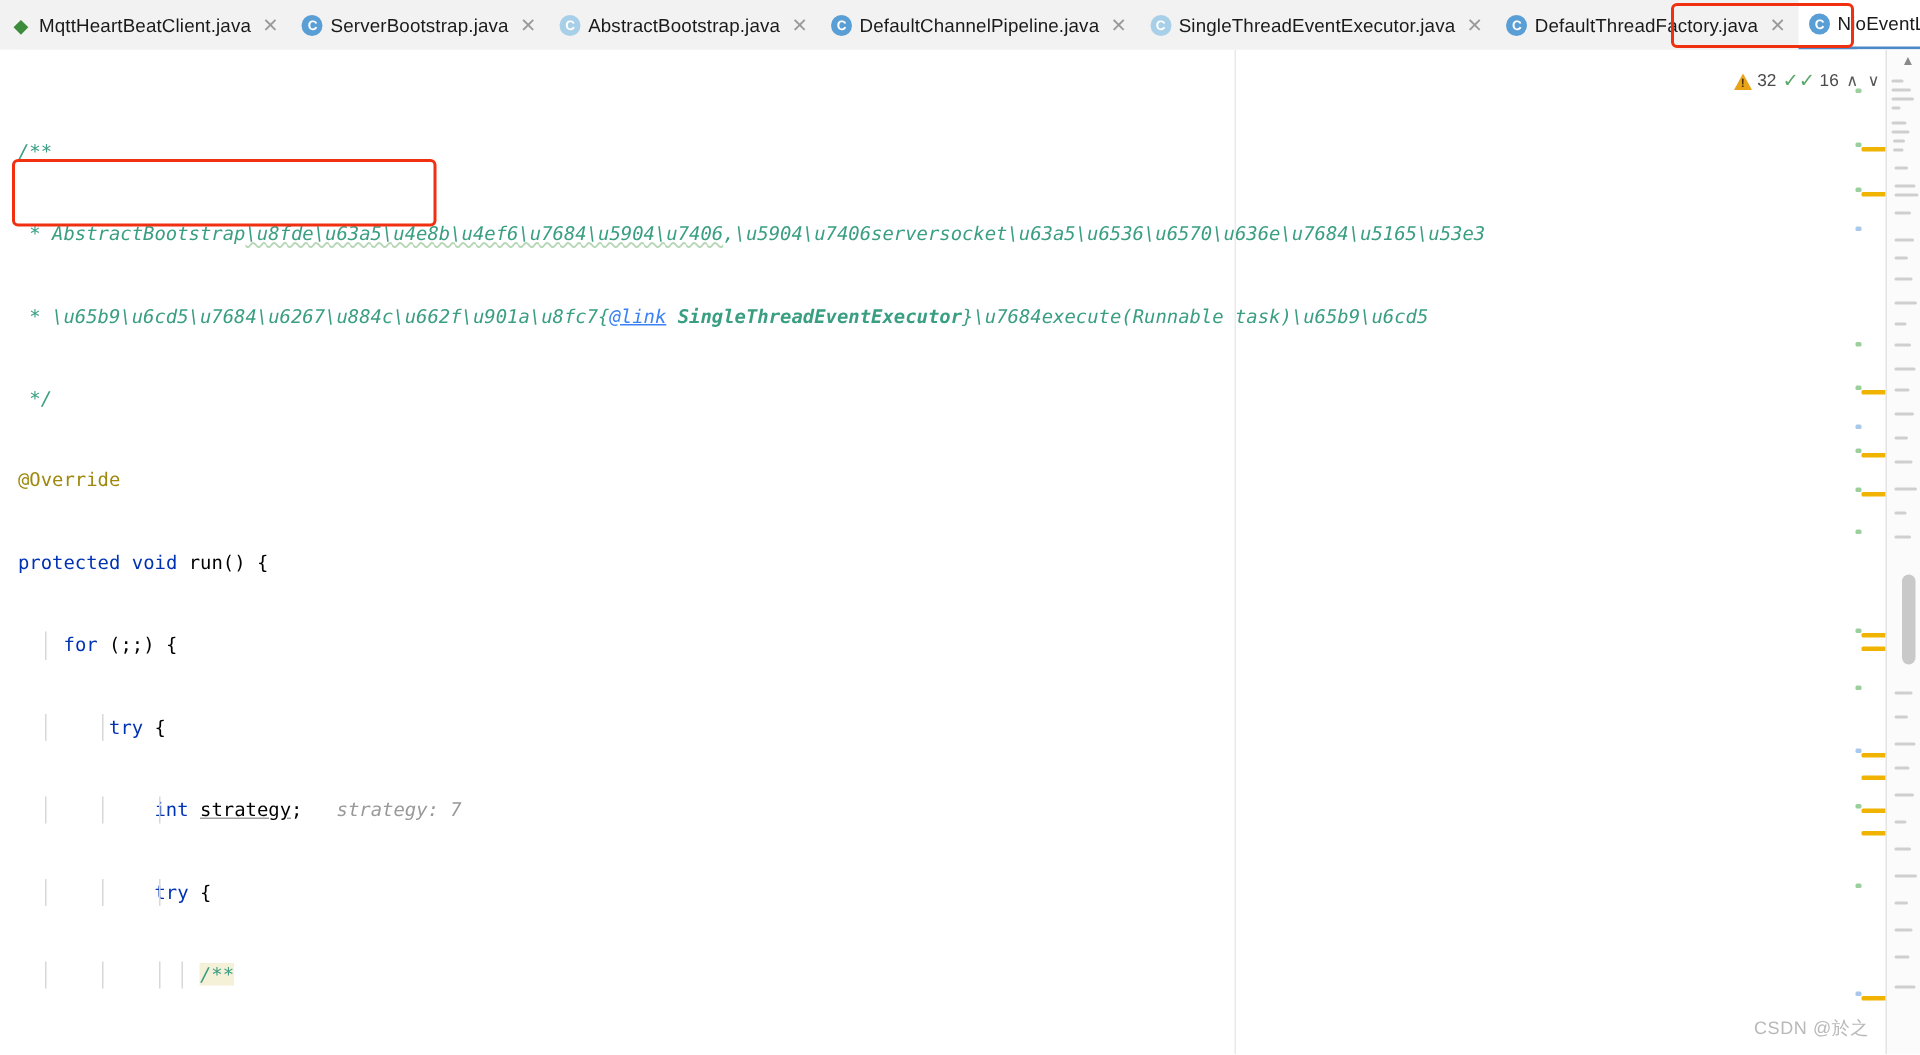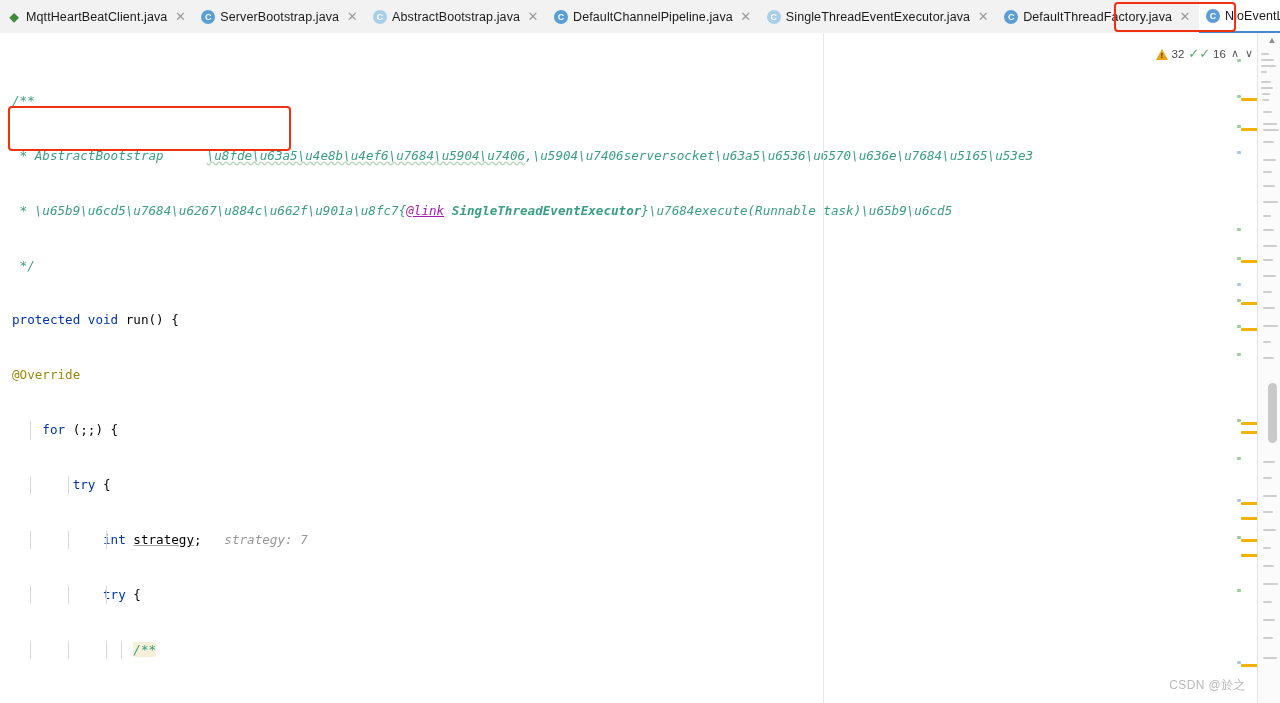--- a/index.html
+++ b/index.html
@@ -87,22 +87,22 @@
   .kw{color:#0033b3;}
   .cmtdoc{color:#3a9e82;font-style:italic;}
   .cmtdoc b{font-weight:normal;}
   .num{color:#1750eb;}
   .anno{color:#9e880d;}
   .mth{color:#000000;}
   .plain{color:#000000;}
   .uline{text-decoration:underline;text-decoration-color:#a0a0a0;}
   .hint{color:#999999;font-style:italic;}
   .doctag{color:#3a9e82;font-style:italic;background:#f5f0d8;}
-  .link{color:#a21caf;font-style:italic;text-decoration:underline;}
-  .wavy{text-decoration:underline wavy #b7d7b7;text-decoration-skip-ink:none;margin-left:43px;}
+  .link{color:#3b82f6;font-style:italic;text-decoration:underline;}
+  .wavy{text-decoration:underline wavy #b7d7b7;text-decoration-skip-ink:none;}
 
   
   .code-redbox{
     position:absolute;left:8px;top:73px;width:283px;height:45px;
     border:2.5px solid #f03010;border-radius:4px;box-sizing:border-box;
     pointer-events:none;z-index:5;
   }
 
   
   .markerbar{
@@ -208,22 +208,22 @@
 
   <div class="editor">
     <div class="gutter"></div>
 
     <div class="code">
 
       <div class="ln"><span class="cmtdoc">/**</span></div>
       <div class="ln"><span class="cmtdoc"> * AbstractBootstrap</span><span class="cmtdoc wavy">\u8fde\u63a5\u4e8b\u4ef6\u7684\u5904\u7406</span><span class="cmtdoc">,\u5904\u7406serversocket\u63a5\u6536\u6570\u636e\u7684\u5165\u53e3</span></div>
       <div class="ln"><span class="cmtdoc"> * \u65b9\u6cd5\u7684\u6267\u884c\u662f\u901a\u8fc7{</span><span class="link">@link</span><span class="cmtdoc"> <b style="font-weight:bold">SingleThreadEventExecutor</b>}\u7684execute(Runnable task)\u65b9\u6cd5</span></div>
       <div class="ln"><span class="cmtdoc"> */</span></div>
+      <div class="ln"><span class="anno">@Override</span></div>
       <div class="ln"><span class="kw">protected</span><span class="plain"> </span><span class="kw">void</span><span class="plain"> </span><span class="mth">run</span><span class="plain">() {</span></div>
-      <div class="ln"><span class="anno">@Override</span></div>
       <div class="ln"><span class="guide" style="left:30px"></span><span class="plain">    </span><span class="kw">for</span><span class="plain"> (;;) {</span></div>
       <div class="ln"><span class="guide" style="left:30px"></span><span class="guide" style="left:68px"></span><span class="plain">        </span><span class="kw">try</span><span class="plain"> {</span></div>
       <div class="ln"><span class="guide" style="left:30px"></span><span class="guide" style="left:68px"></span><span class="guide" style="left:106px"></span><span class="plain">            </span><span class="kw">int</span><span class="plain"> </span><span class="uline">strategy</span><span class="plain">;   </span><span class="hint">strategy: 7</span></div>
       <div class="ln"><span class="guide" style="left:30px"></span><span class="guide" style="left:68px"></span><span class="guide" style="left:106px"></span><span class="plain">            </span><span class="kw">try</span><span class="plain"> {</span></div>
       <div class="ln"><span class="guide" style="left:30px"></span><span class="guide" style="left:68px"></span><span class="guide" style="left:106px"></span><span class="guide" style="left:121px"></span><span class="plain">                </span><span class="doctag">/**</span></div>
       
       
       
       
       

